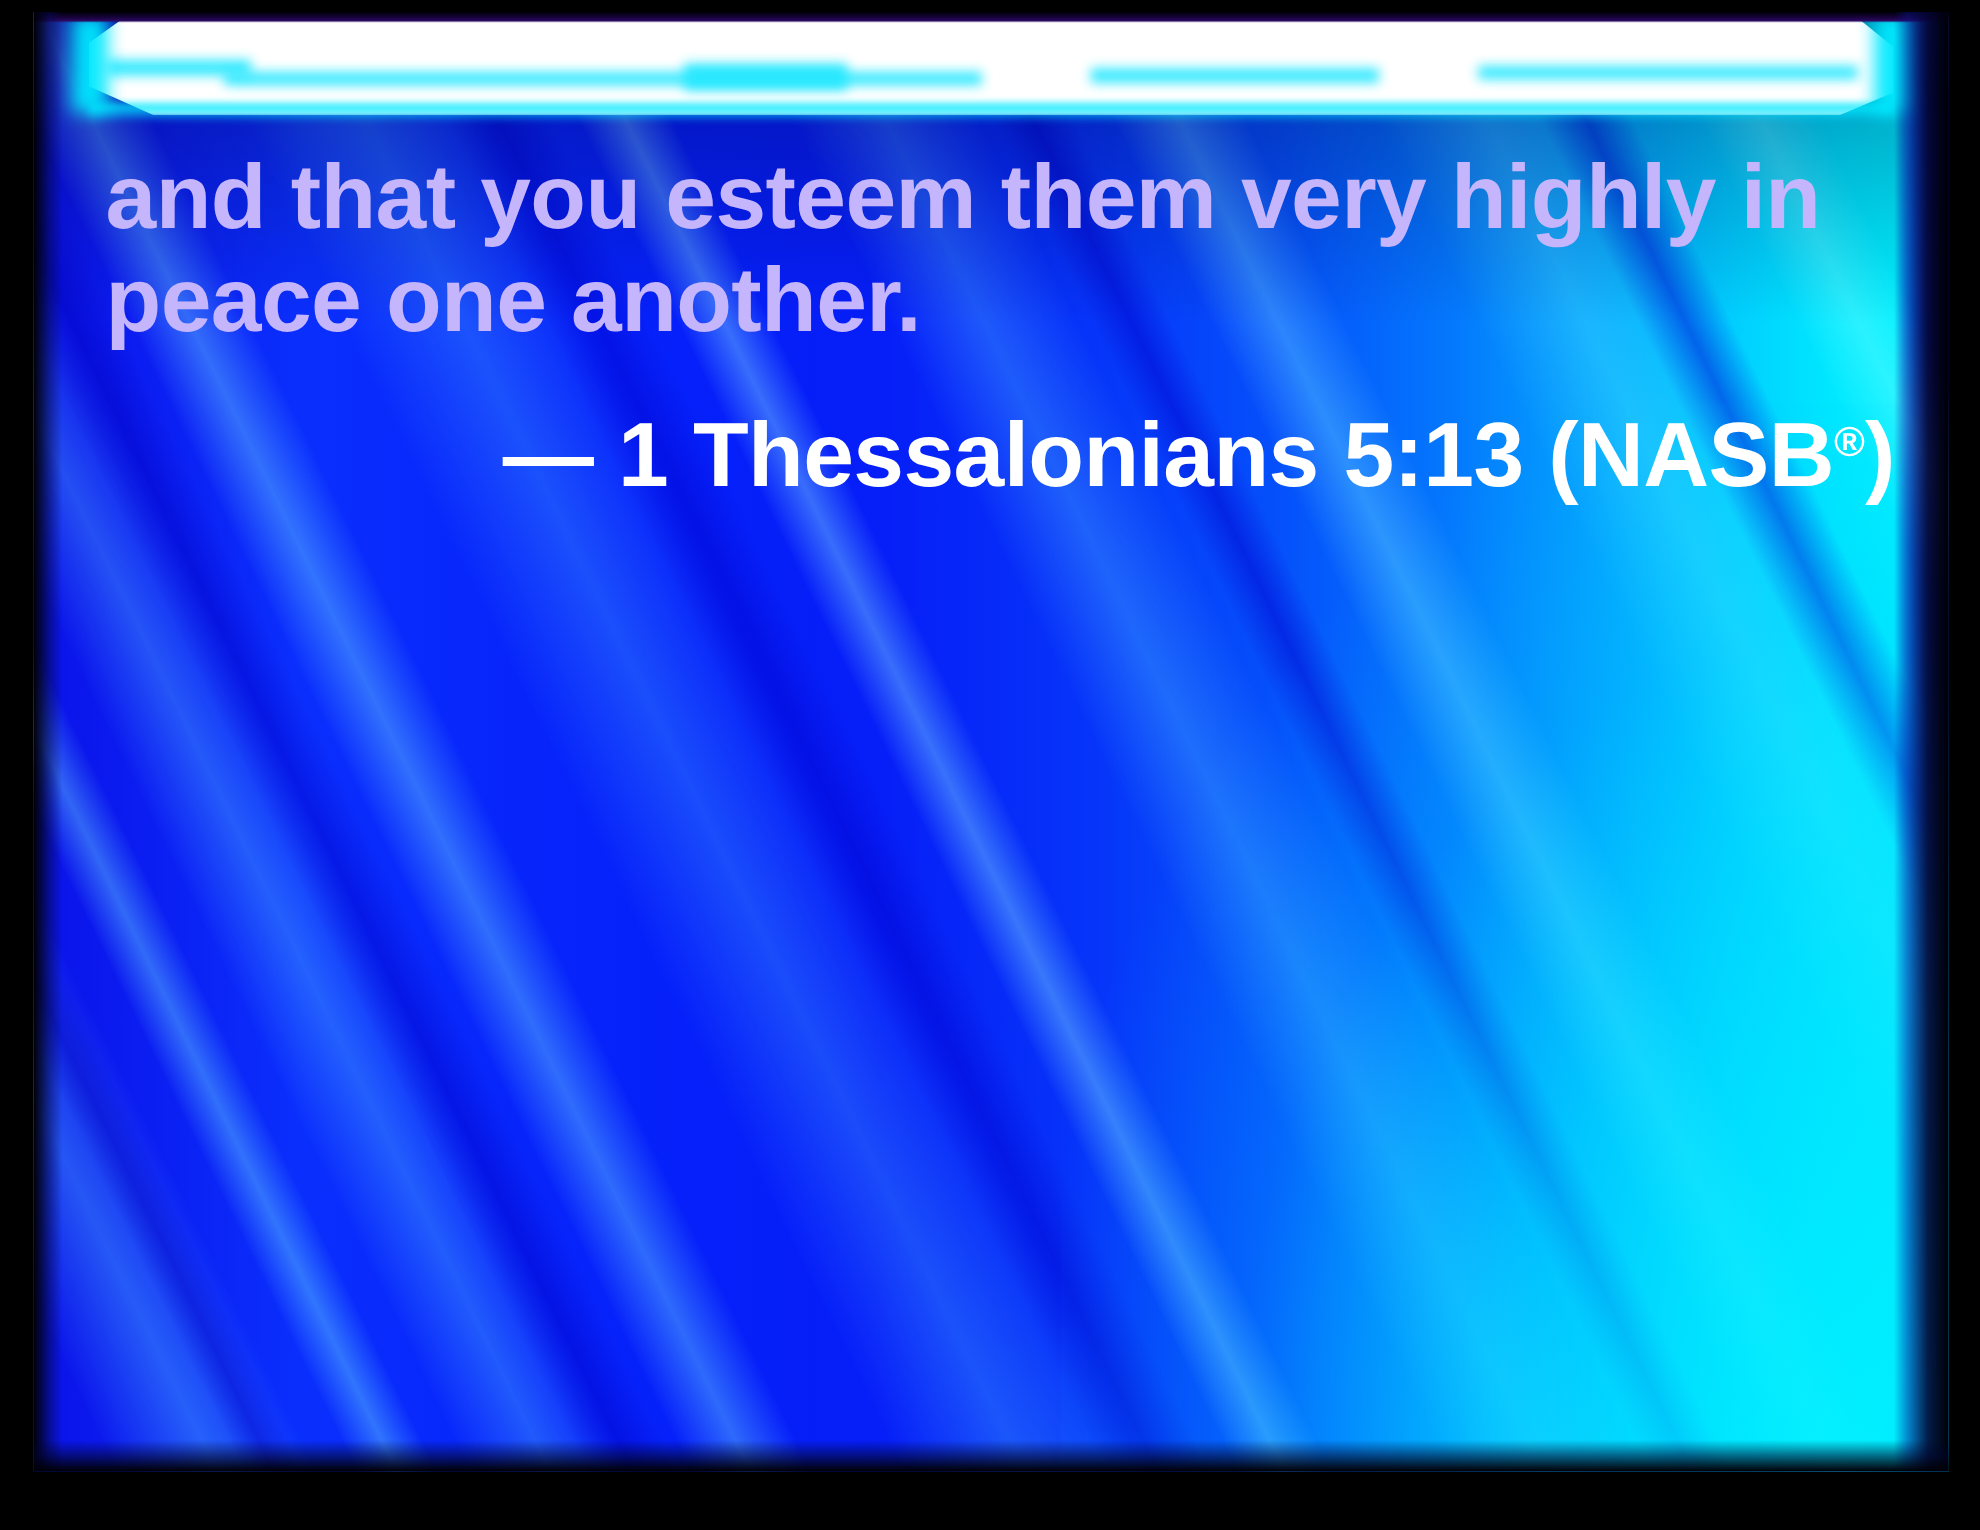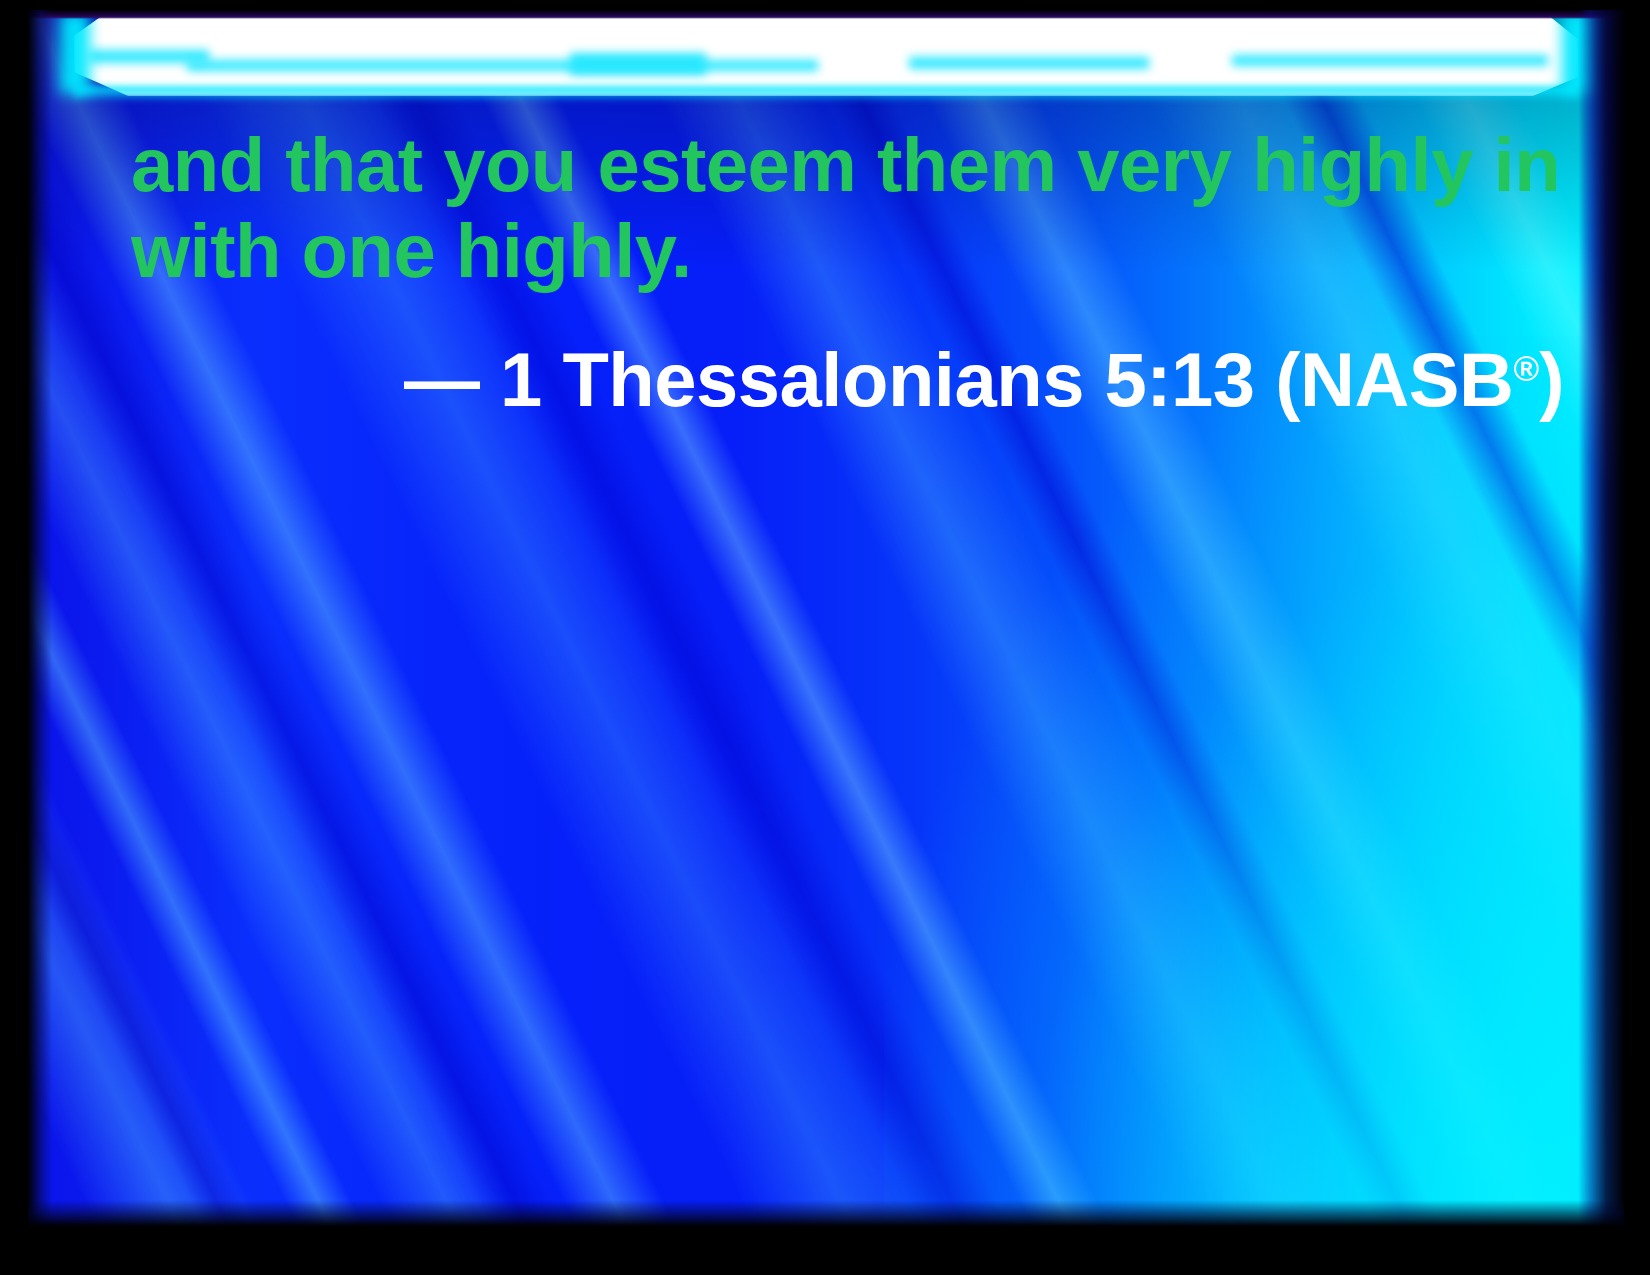--- a/index.html
+++ b/index.html
@@ -217,38 +217,37 @@
 
   
   #verse-block {
     position: absolute;
     left: 60px;
     top: 112px;
     width: 1500px;
     z-index: 10;
   }
   .verse-line {
-    color: #22c55e;
+    color: #c4b5fd;
     font-size: 76px;
     font-weight: bold;
     line-height: 86px;
     letter-spacing: -0.5px;
     white-space: nowrap;
     font-family: "Liberation Sans", "DejaVu Sans", sans-serif;
-    margin-left: 43px;
   }
   .attribution {
     color: #ffffff;
     font-size: 76px;
     font-weight: bold;
     line-height: 86px;
     letter-spacing: -0.5px;
     white-space: nowrap;
     text-align: right;
-    padding-right: 24px;
+    padding-right: 9px;
     margin-top: 32px;
     font-family: "Liberation Sans", "DejaVu Sans", sans-serif;
   }
   .reg-mark {
     font-size: 0.46em;
     vertical-align: 0.72em;
     letter-spacing: 0;
   }
 </style>
 </head>
@@ -298,19 +297,19 @@
     </div>
 
     <div class="banner-topline"></div>
 
     <div class="left-edge"></div>
     <div class="right-edge"></div>
     <div class="bottom-edge"></div>
 
     <div id="verse-block">
       <div class="verse-line">and that you esteem them very highly in</div>
-      <div class="verse-line">with one highly.</div>
+      <div class="verse-line">peace one another.</div>
 
       <div class="attribution"><span>—</span> <span>1 Thessalonians 5:13</span> <span>(NASB</span><span class="reg-mark">®</span><span>)</span></div>
     </div>
 
   </div>
 </div>
 
 </body></html>

